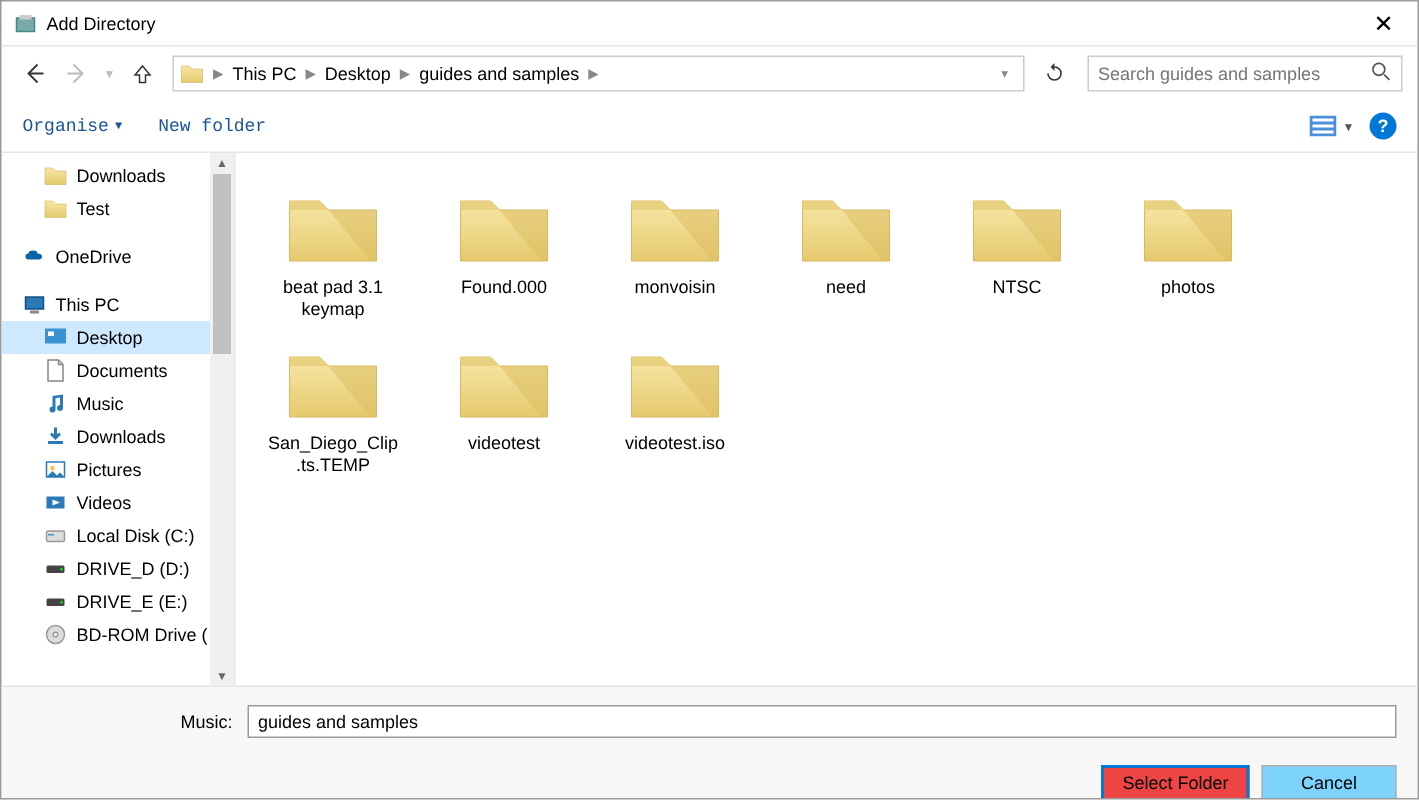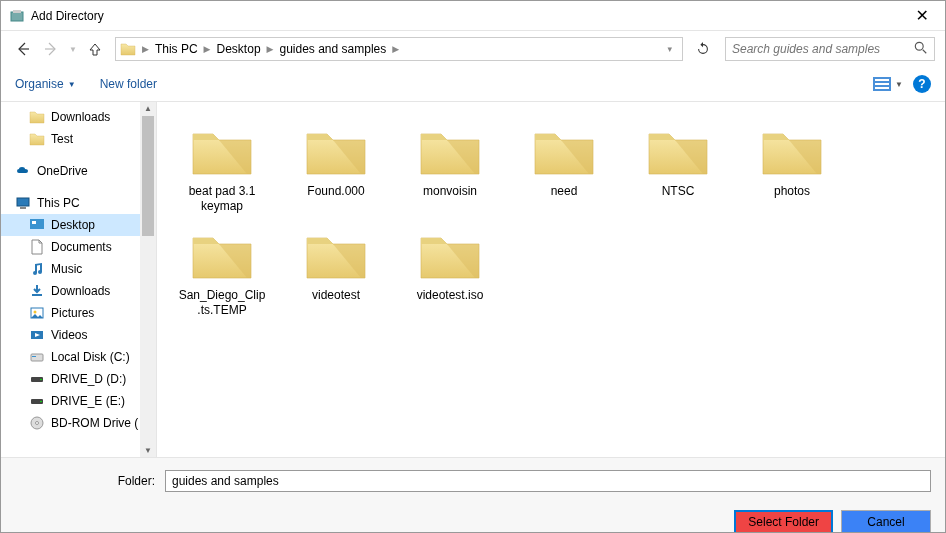--- a/index.html
+++ b/index.html
@@ -13,25 +13,25 @@
     .navbar { display: flex; align-items: center; height: 36px; padding: 0 10px; gap: 4px; }
     .nav-arrow { width: 24px; height: 24px; display: flex; align-items: center; justify-content: center; color: #555; cursor: pointer; }
     .nav-arrow.disabled { color: #bbb; }
     .breadcrumb-bar { flex: 1; display: flex; align-items: center; border: 1px solid #ccc; height: 24px; padding: 0 4px; margin: 0 4px; }
     .breadcrumb-bar .bc-icon { width: 16px; height: 16px; margin-right: 4px; }
     .breadcrumb-bar .bc-part { padding: 0 4px; cursor: pointer; }
     .breadcrumb-bar .bc-sep { color: #888; font-size: 9px; padding: 0 2px; }
     .breadcrumb-bar .bc-drop { color: #888; font-size: 9px; margin-left: auto; padding: 0 6px; }
     .refresh-btn { width: 24px; height: 24px; display: flex; align-items: center; justify-content: center; cursor: pointer; }
     .search-box { width: 210px; height: 24px; border: 1px solid #ccc; display: flex; align-items: center; padding: 0 6px; margin-left: 6px; }
-    .search-box input { flex: 1; border: none; outline: none; font-size: 12px; color: #0369a1; font-style: italic; }
+    .search-box input { flex: 1; border: none; outline: none; font-size: 12px; color: #0369a1; }
     .search-box .search-icon { color: #555; }
     
     .toolbar { display: flex; align-items: center; height: 34px; padding: 0 14px; gap: 24px; }
-    .toolbar .tb-left { display: flex; gap: 24px; }
+    .toolbar .tb-left { display: flex; gap: 24px; font-family: Liberation Mono, monospace; }
     .toolbar .tb-item { color: #1a5599; cursor: pointer; display: flex; align-items: center; gap: 4px; }
     .toolbar .tb-item .drop { font-size: 8px; }
     .toolbar .tb-right { margin-left: auto; display: flex; align-items: center; gap: 10px; }
     .view-icon { width: 18px; height: 14px; }
     .help-icon { width: 18px; height: 18px; border-radius: 50%; background: #0078d7; color: #fff; display: flex; align-items: center; justify-content: center; font-weight: bold; font-size: 12px; }
     
     .main { display: flex; height: 356px; border-top: 1px solid #e5e5e5; }
     .sidebar { width: 156px; border-right: 1px solid #e5e5e5; overflow-y: auto; position: relative; padding-top: 4px; }
     .side-item { display: flex; align-items: center; padding: 3px 8px 3px 26px; cursor: pointer; gap: 6px; white-space: nowrap; }
     .side-item.l1 { padding-left: 14px; }
@@ -48,21 +48,21 @@
     .items-grid { display: flex; flex-wrap: wrap; gap: 10px 24px; align-content: flex-start; }
     .folder-item { width: 90px; display: flex; flex-direction: column; align-items: center; cursor: pointer; }
     .folder-icon { width: 70px; height: 60px; margin-bottom: 4px; }
     .folder-name { text-align: center; font-size: 12px; word-break: break-word; line-height: 1.25; }
     
     .footer { border-top: 1px solid #e5e5e5; padding: 12px 14px 10px; background: #f7f7f7; }
     .folder-row { display: flex; align-items: center; margin-bottom: 18px; }
     .folder-row label { width: 150px; text-align: right; padding-right: 10px; }
     .folder-row input { flex: 1; height: 22px; border: 1px solid #999; padding: 0 6px; font-size: 12px; }
     .btn-row { display: flex; justify-content: flex-end; gap: 8px; }
-    .btn { min-width: 90px; height: 24px; border: 1px solid #adadad; background: #3b82f6; cursor: pointer; font-size: 12px; }
+    .btn { min-width: 90px; height: 24px; border: 1px solid #adadad; background: #7dd3fc; cursor: pointer; font-size: 12px; }
     .btn.primary { border: 2px solid #0078d7; background: #ef4444; padding: 0 12px; }
   </style>
 </head>
 <body>
 
 <svg width="0" height="0" style="position:absolute">
   <defs>
     <linearGradient id="folderGrad" x1="0" y1="0" x2="0" y2="1">
       <stop offset="0" stop-color="#f7e7a6"></stop>
         <stop offset="1" stop-color="#e6c96e"></stop>
@@ -322,20 +322,20 @@
             <use href="#big-folder"></use>
           </svg>
           <div class="folder-name">videotest.iso</div>
         </div>
       </div>
   </div>
 </div>
 
 <div class="footer">
   <div class="folder-row">
-    <label>Folder:</label>
+    <label>Music:</label>
     <input type="text" value="guides and samples" style="">
   </div>
   <div class="btn-row">
     <button class="btn primary">Select Folder</button>
     <button class="btn">Cancel</button>
   </div>
 </div>
 
 </body></html>

